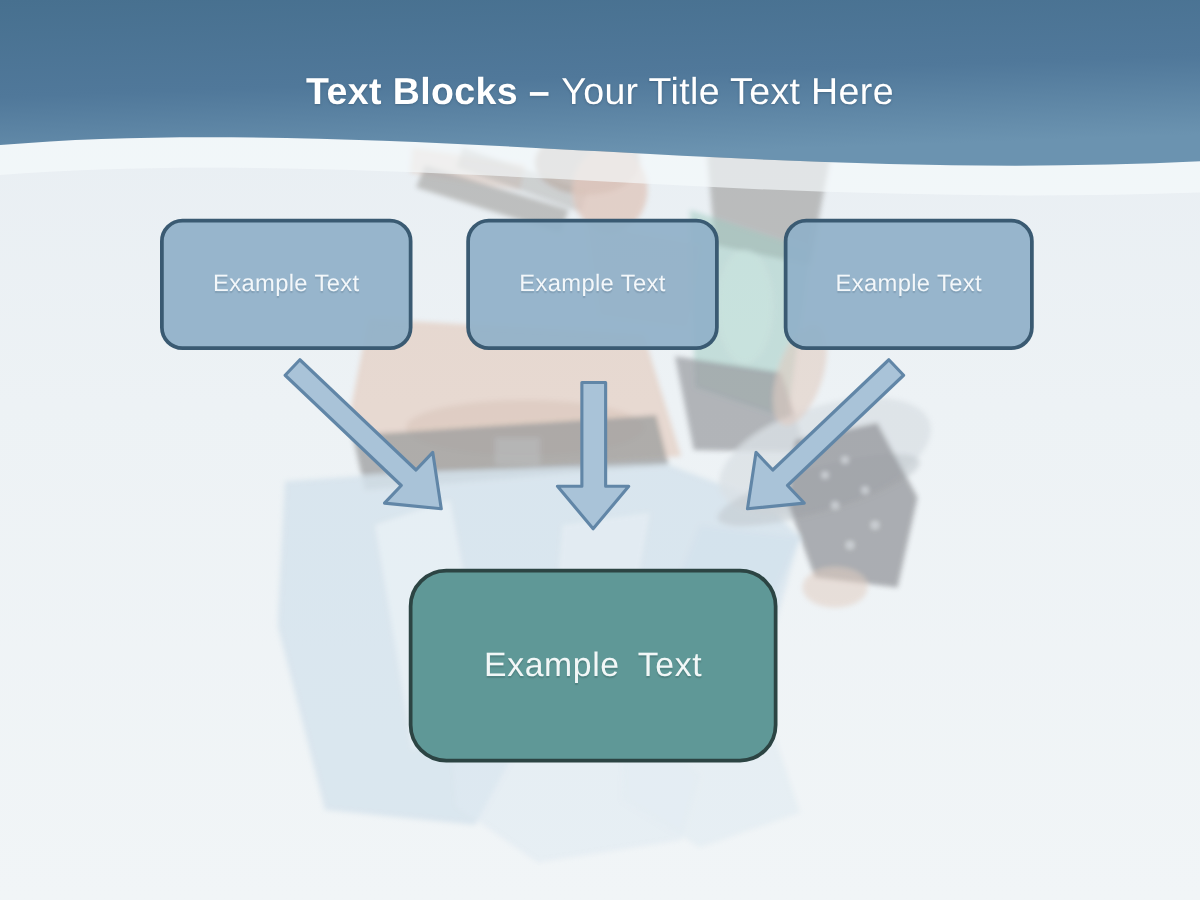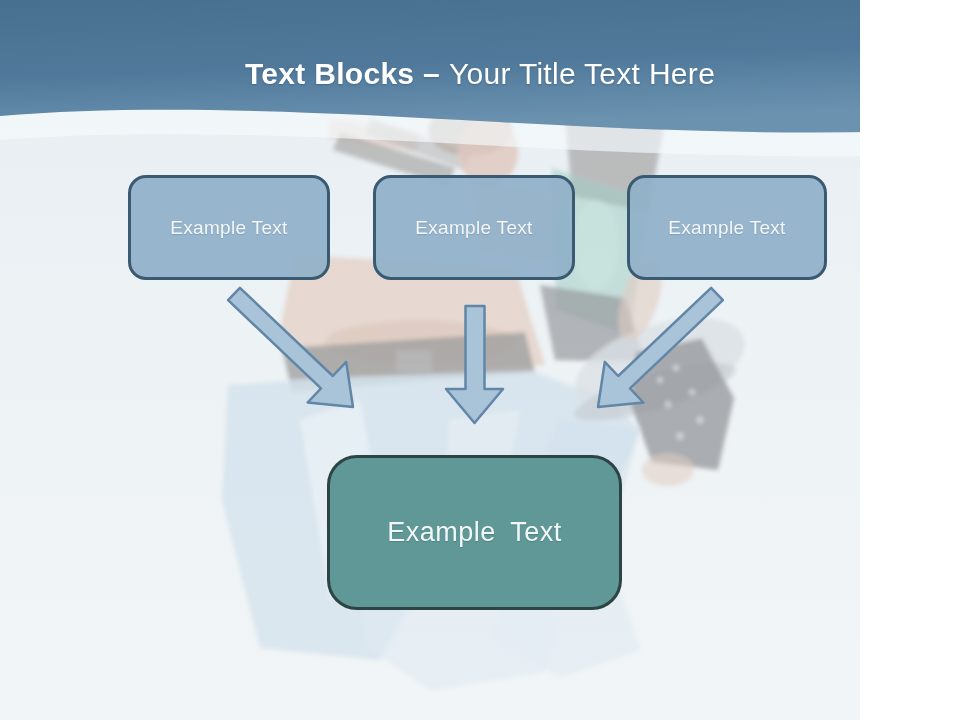--- a/index.html
+++ b/index.html
@@ -1,19 +1,19 @@
 <!DOCTYPE html>
 <html><head>
 <meta charset="utf-8">
 <style>
   html,body { margin:0; padding:0; }
   body { font-family: "Liberation Sans", sans-serif; }
   .slide {
     position: relative;
-    width: 860px; height: 720px;
+    width: 960px; height: 720px;
     overflow: hidden;
     background: linear-gradient(180deg, #e7edf2 0%, #edf2f5 45%, #f1f5f7 100%);
   }
   .layer { position:absolute; left:0; top:0; width:960px; height:720px; pointer-events:none; }
 
   
   .title {
     position:absolute; left:0; top:57px; width:960px;
     text-align:center; color:#ffffff; font-size:30px;
     letter-spacing:0.3px;

